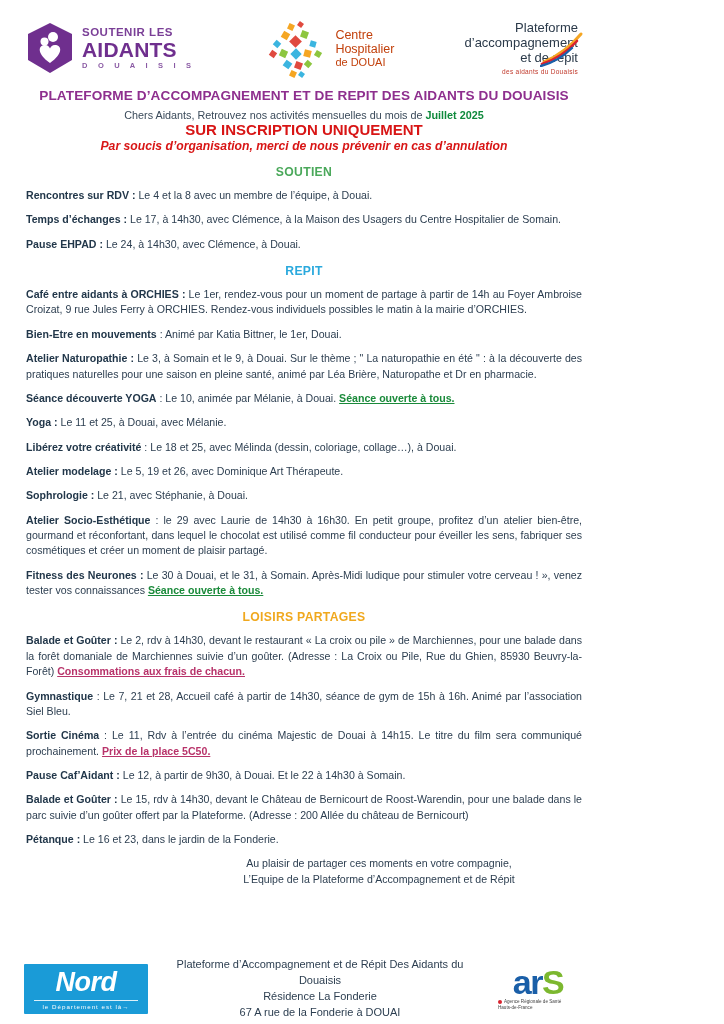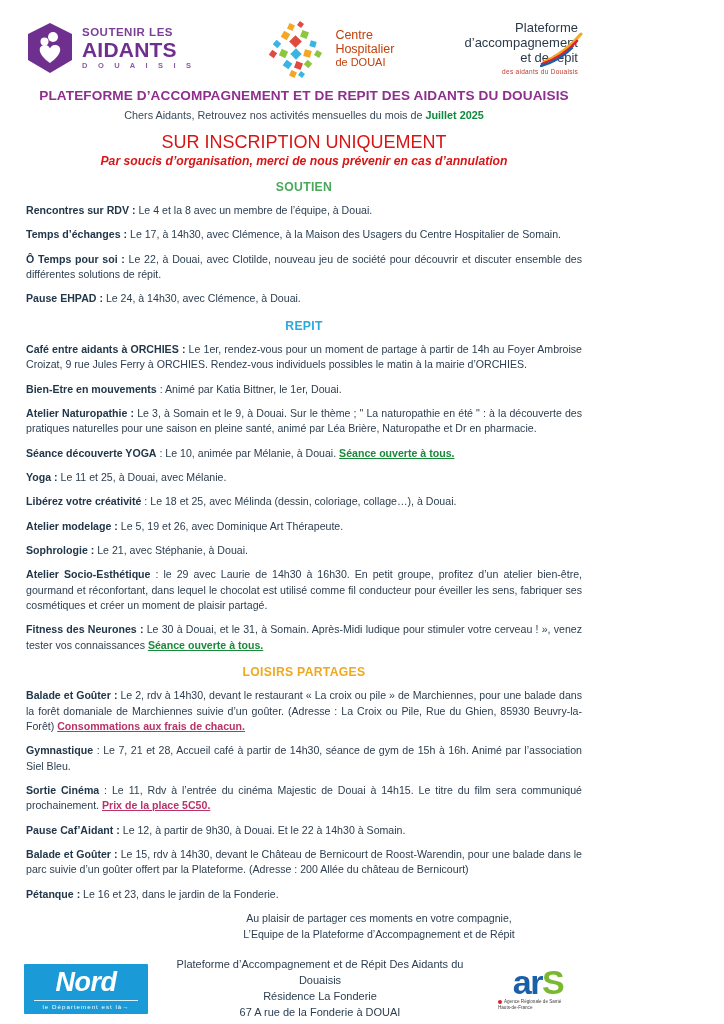--- a/index.html
+++ b/index.html
@@ -99,23 +99,23 @@
     font-size: 10.8px;
     color: #3a4a5a;
     margin-top: 4px;
   }
   .subtitle .month {
     color: #0f8a3c;
     font-weight: 700;
   }
   .notice1 {
     color: #d81515;
-    font-weight: 400;
-    font-size: 18px;
-    margin-top: 11px;
+    font-weight: 700;
+    font-size: 15px;
+    margin-top: 0;
   }
   .notice2 {
     color: #d81515;
     font-weight: 700;
     font-style: italic;
     font-size: 12.2px;
     margin-top: 1px;
   }
 
   
@@ -318,21 +318,20 @@
     <div class="subtitle"><span>Chers Aidants, Retrouvez nos activités mensuelles du mois de </span><span class="month">Juillet 2025</span></div>
     <div class="notice1">SUR INSCRIPTION UNIQUEMENT</div>
     <div class="notice2">Par soucis d’organisation, merci de nous prévenir en cas d’annulation</div>
   </div>
 
   <div class="content">
     <div id="sections-root">
         <div class="section-head sh-soutien" style="color: rgb(74, 168, 90);">SOUTIEN</div>
         <div class="entry"><span class="lbl">Rencontres sur RDV :</span><span> Le 4 et la 8 avec un membre de l’équipe, à Douai.</span></div>
         <div class="entry"><span class="lbl">Temps d’échanges :</span><span> Le 17, à 14h30, avec Clémence, à la Maison des Usagers du Centre Hospitalier de Somain.</span></div>
-        <div class="entry"><span class="lbl">Ô Temps pour soi :</span><span> Le 22, à Douai, avec Clotilde, nouveau jeu de société pour découvrir et discuter ensemble des différentes solutions de répit.</span></div>
         <div class="entry"><span class="lbl">Pause EHPAD :</span><span> Le 24, à 14h30, avec Clémence, à Douai.</span></div>
         <div class="section-head sh-repit" style="color: rgb(42, 169, 221);">REPIT</div>
         <div class="entry"><span class="lbl">Café entre aidants à ORCHIES :</span><span> Le 1er, rendez-vous pour un moment de partage à partir de 14h au Foyer Ambroise Croizat, 9 rue Jules Ferry à ORCHIES. Rendez-vous individuels possibles le matin à la mairie d’ORCHIES.</span></div>
         <div class="entry"><span class="lbl">Bien-Etre en mouvements</span><span> : Animé par Katia Bittner, le 1er, Douai.</span></div>
         <div class="entry"><span class="lbl">Atelier Naturopathie :</span><span> Le 3, à Somain et le 9, à Douai. Sur le thème ; " La naturopathie en été " : à la découverte des pratiques naturelles pour une saison en pleine santé, animé par Léa Brière, Naturopathe et Dr en pharmacie.</span></div>
         <div class="entry"><span class="lbl">Séance découverte YOGA</span><span> : Le 10, animée par Mélanie, à Douai.  </span><span class="hl-green">Séance ouverte à tous.</span></div>
         <div class="entry"><span class="lbl">Yoga :</span><span> Le 11 et 25, à Douai, avec Mélanie.</span></div>
         <div class="entry"><span class="lbl">Libérez votre créativité</span><span> : Le 18 et 25, avec Mélinda (dessin, coloriage, collage…), à Douai.</span></div>
         <div class="entry"><span class="lbl">Atelier modelage :</span><span> Le 5, 19 et 26, avec Dominique Art Thérapeute.</span></div>
         <div class="entry"><span class="lbl">Sophrologie :</span><span> Le 21, avec Stéphanie, à Douai.</span></div>

